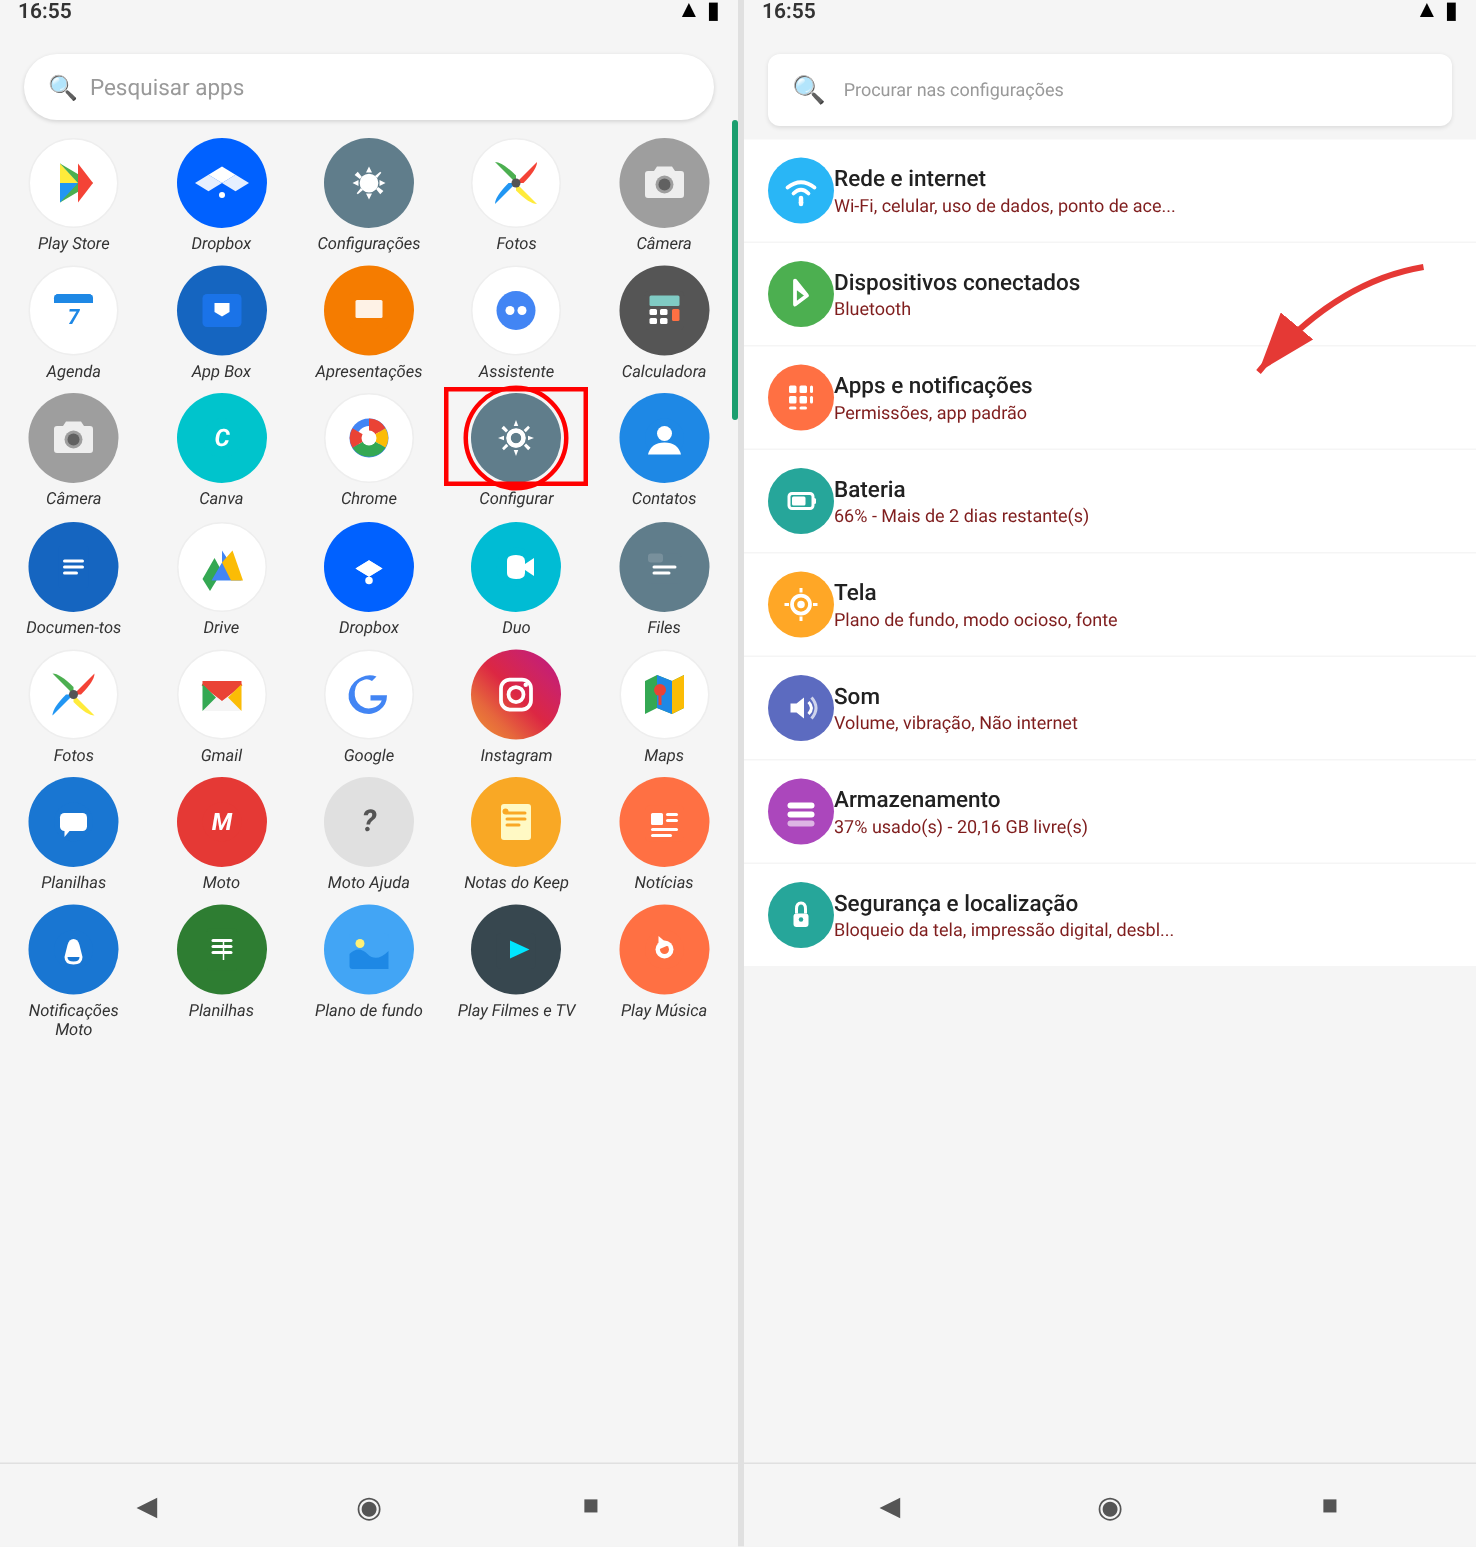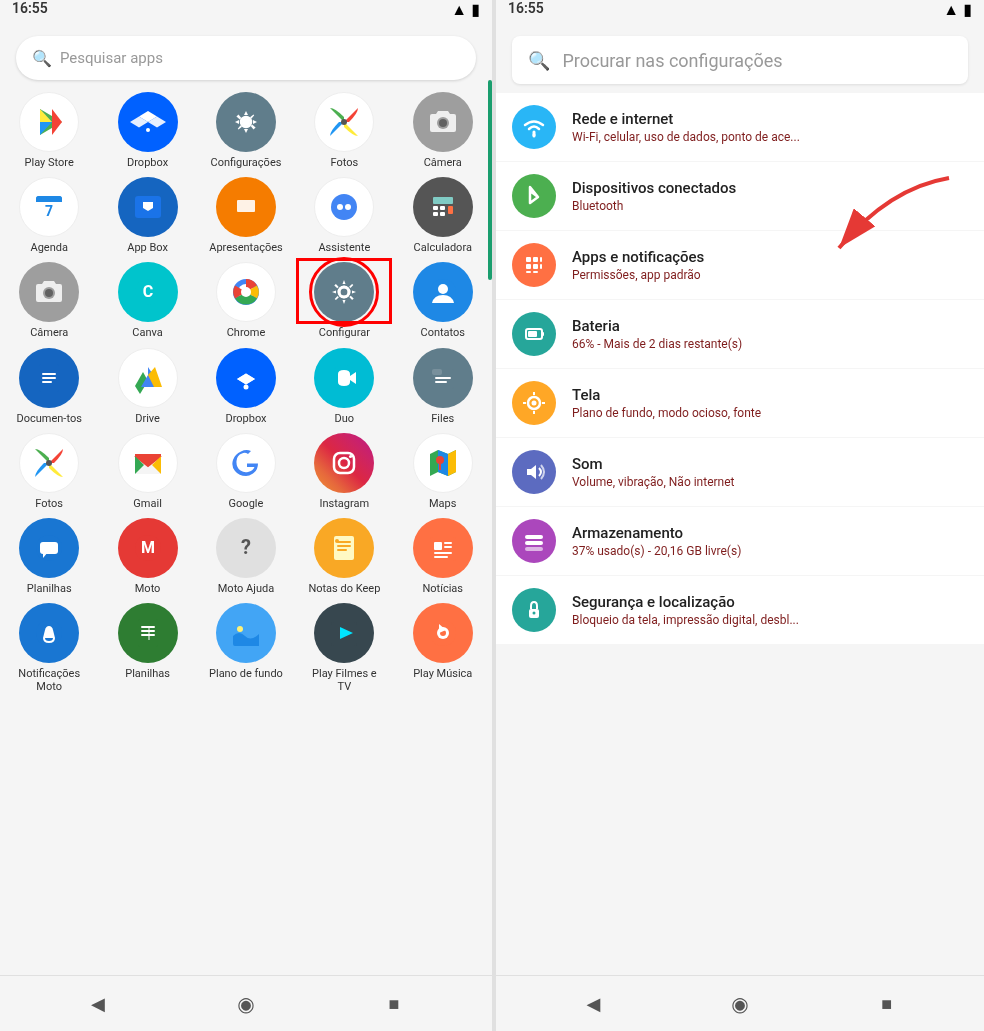--- a/index.html
+++ b/index.html
@@ -19,23 +19,23 @@
       background: #f5f5f5;
       display: flex;
       flex-direction: column;
       position: relative;
     }
 
     .status-bar {
       height: 28px;
       background: #f5f5f5;
       display: flex;
-      align-items: flex-start;
+      align-items: flex-end;
       justify-content: space-between;
-      padding: 0 12px;
+      padding: 12px 12px;
     }
     .status-time {
       font-size: 14px;
       font-weight: 600;
       color: #333;
     }
     .status-icons {
       display: flex;
       align-items: center;
       gap: 4px;
@@ -58,20 +58,21 @@
     }
     .search-placeholder {
       color: #999;
       font-size: 15px;
     }
 
     .apps-grid-container {
       flex: 1;
       overflow: hidden;
       padding: 0 0;
+      font-style: italic;
     }
     .apps-row {
       display: flex;
       justify-content: space-around;
       margin-bottom: 8px;
     }
     .app-item {
       width: 88px;
       display: flex;
       flex-direction: column;
@@ -188,35 +189,34 @@
       padding: 0 16px;
       gap: 12px;
       box-shadow: 0 1px 3px rgba(0,0,0,0.1);
     }
     .settings-search-icon {
       color: #999;
       font-size: 18px;
     }
     .settings-search-placeholder {
       color: #999;
-      font-size: 18px;
+      font-size: 12px;
       text-align: center;
     }
 
     .settings-list {
       flex: 1;
       overflow: hidden;
       padding: 4px 0;
     }
 
     .settings-item {
       display: flex;
       align-items: center;
       padding: 12px 16px;
-      gap: 16px;
       background: white;
       margin: 1px 0;
       cursor: pointer;
     }
     .settings-item-icon {
       width: 44px;
       height: 44px;
       border-radius: 50%;
       display: flex;
       align-items: center;

